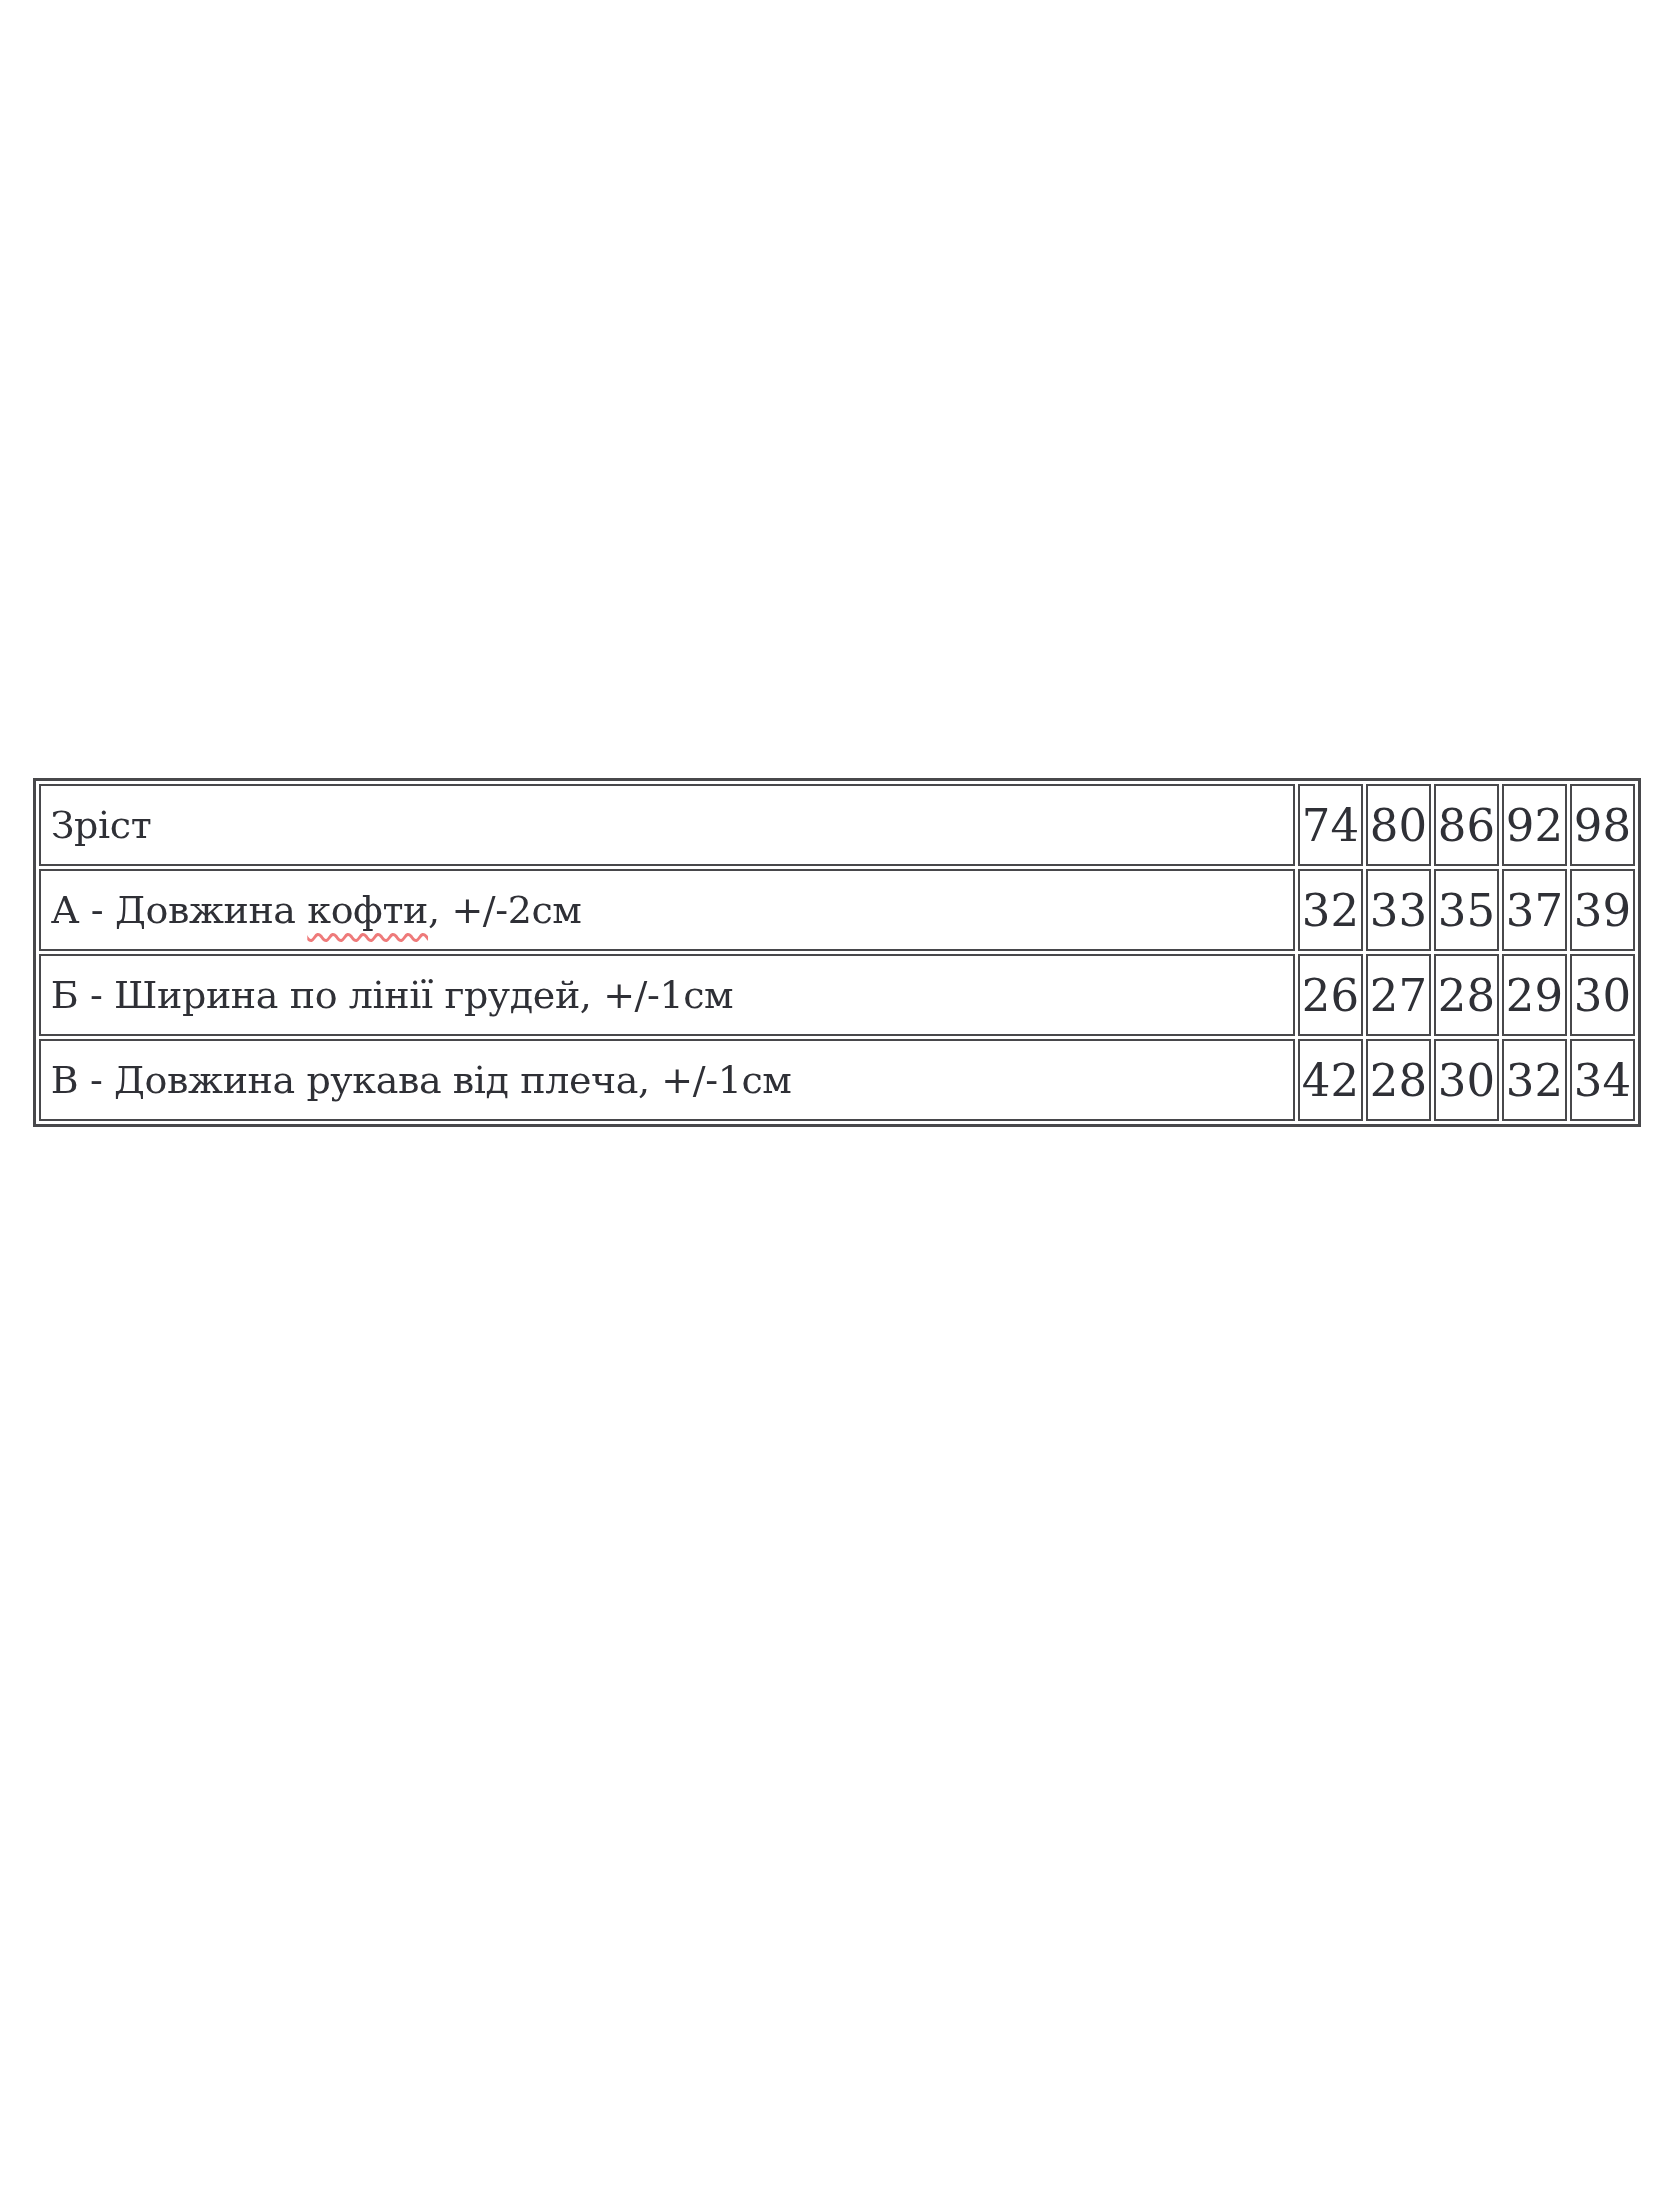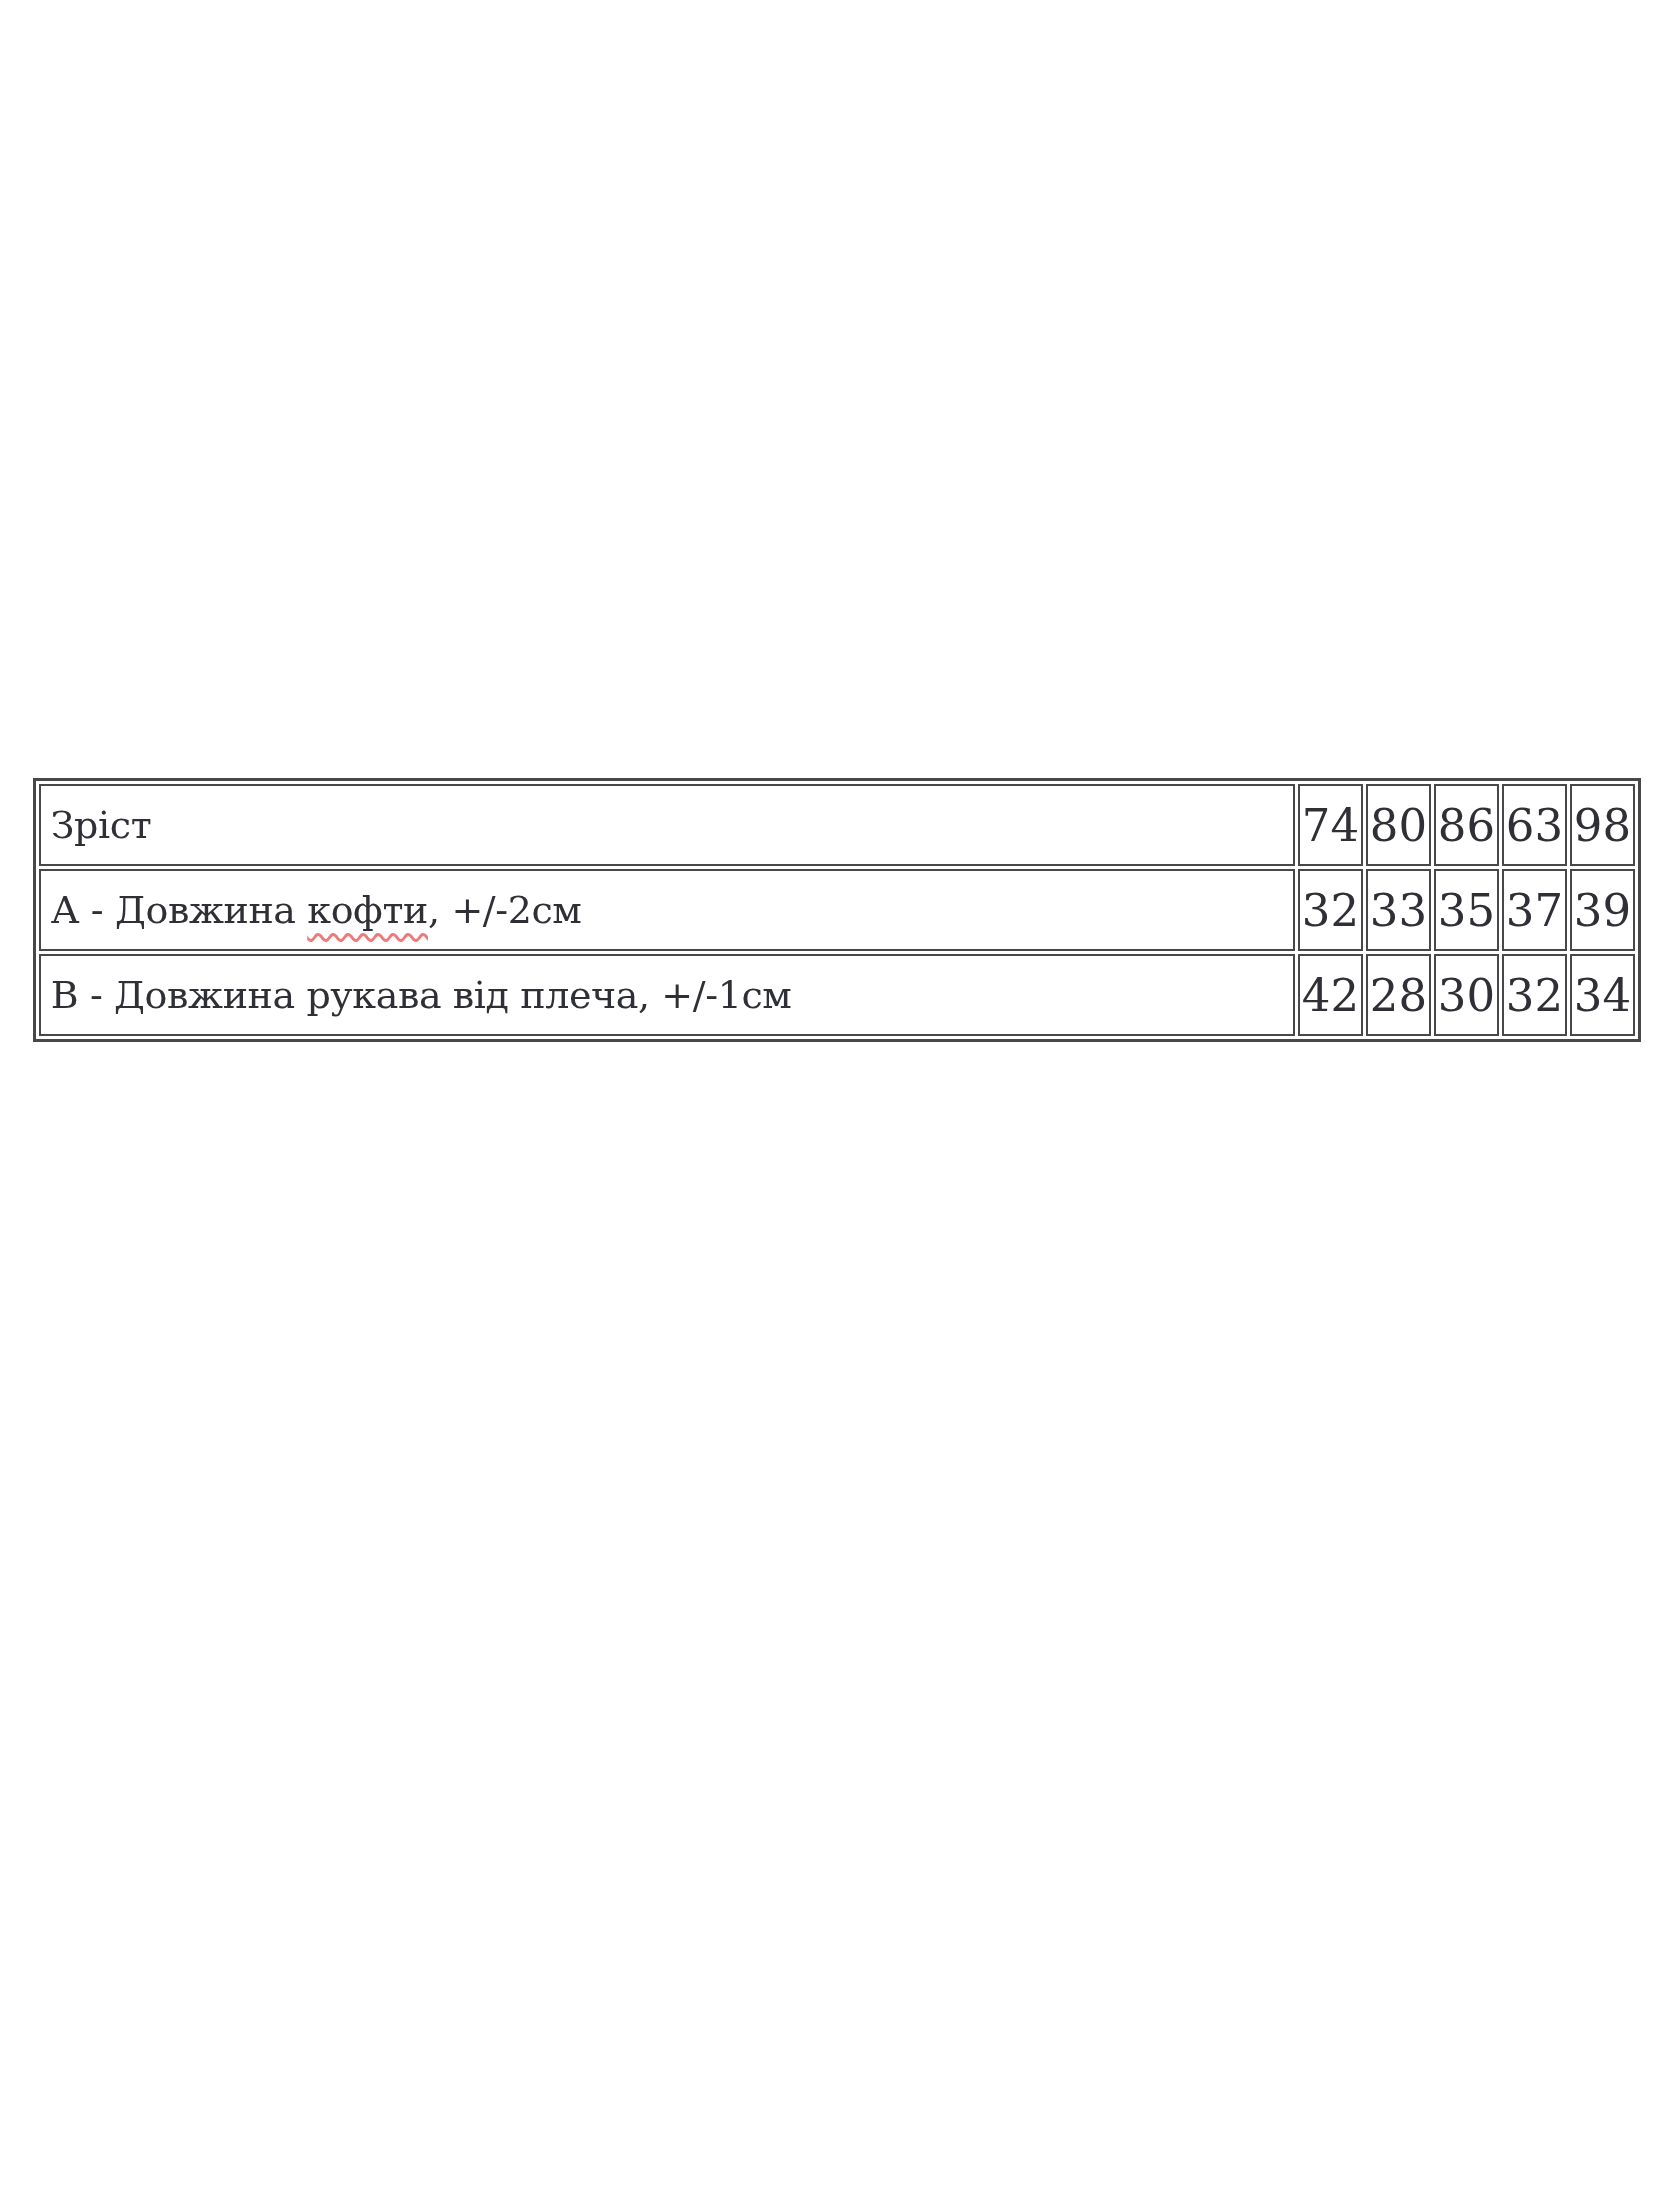--- a/index.html
+++ b/index.html
@@ -74,30 +74,38 @@
       <col style="width:65px">
       <col style="width:65px">
       <col style="width:65px">
     </colgroup>
     <tbody>
         <tr>
           <td class="label-cell"><span>Зріст</span></td>
           <td class="value-cell">74</td>
           <td class="value-cell">80</td>
           <td class="value-cell">86</td>
-          <td class="value-cell">63</td>
+          <td class="value-cell">92</td>
           <td class="value-cell">98</td>
         </tr>
         <tr>
           <td class="label-cell"><span>А - Довжина </span><span class="squiggle">кофти</span><span>, +/-2см</span></td>
           <td class="value-cell">32</td>
           <td class="value-cell">33</td>
           <td class="value-cell">35</td>
           <td class="value-cell">37</td>
           <td class="value-cell">39</td>
+        </tr>
+        <tr>
+          <td class="label-cell"><span>Б - Ширина по лінії грудей, +/-1см</span></td>
+          <td class="value-cell">26</td>
+          <td class="value-cell">27</td>
+          <td class="value-cell">28</td>
+          <td class="value-cell">29</td>
+          <td class="value-cell">30</td>
         </tr>
         <tr>
           <td class="label-cell"><span>В - Довжина рукава від плеча, +/-1см</span></td>
           <td class="value-cell">42</td>
           <td class="value-cell">28</td>
           <td class="value-cell">30</td>
           <td class="value-cell">32</td>
           <td class="value-cell">34</td>
         </tr>
       </tbody>

